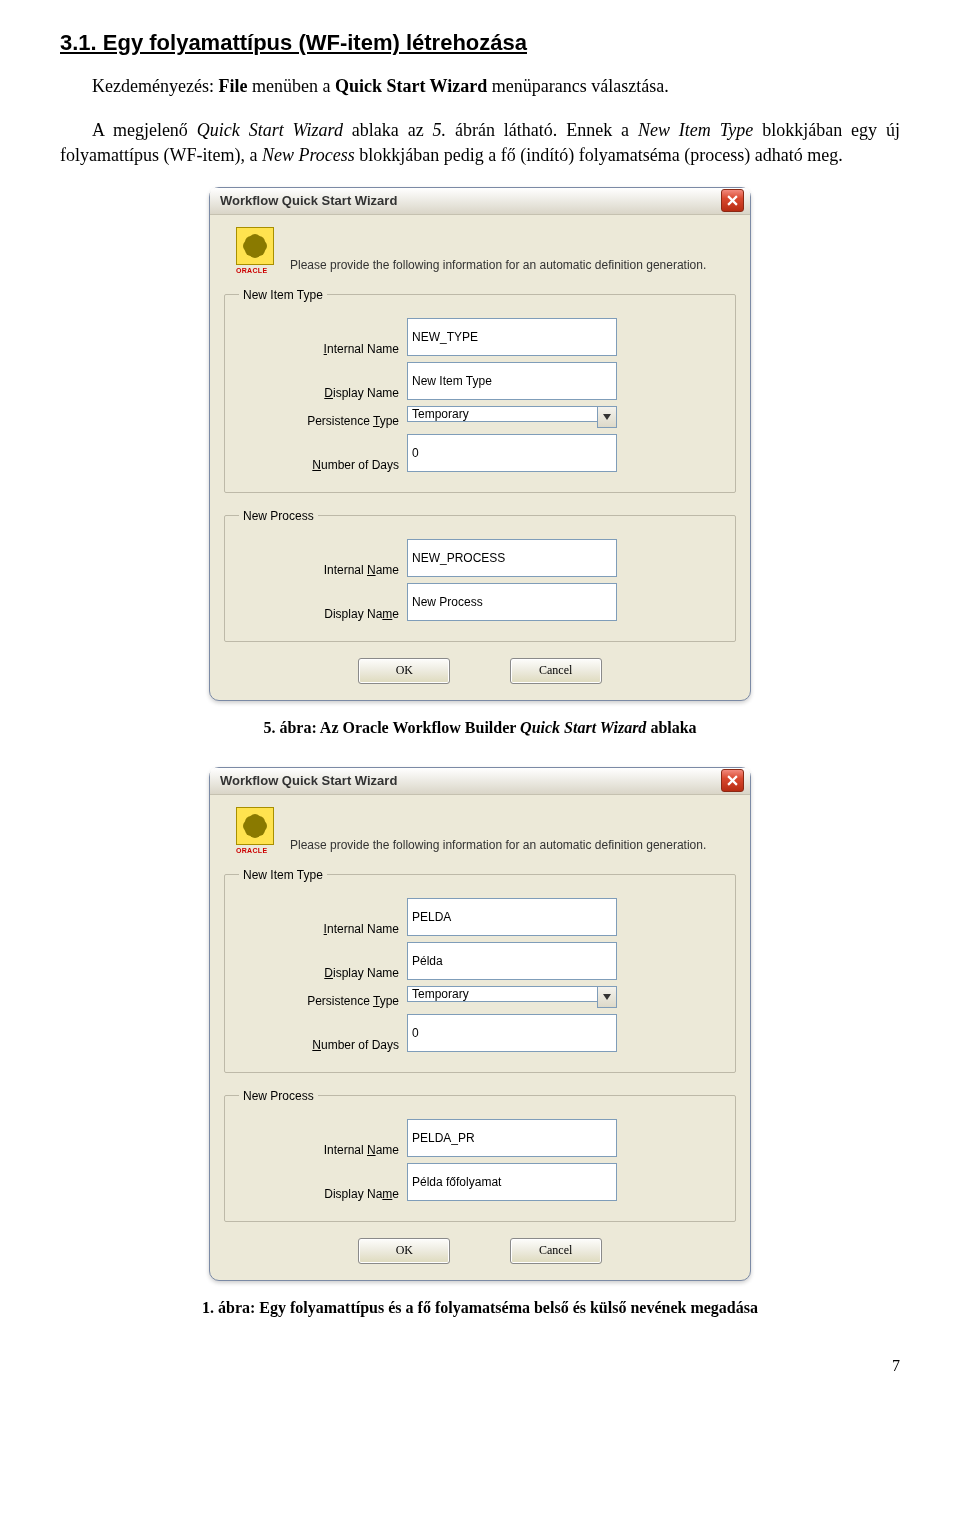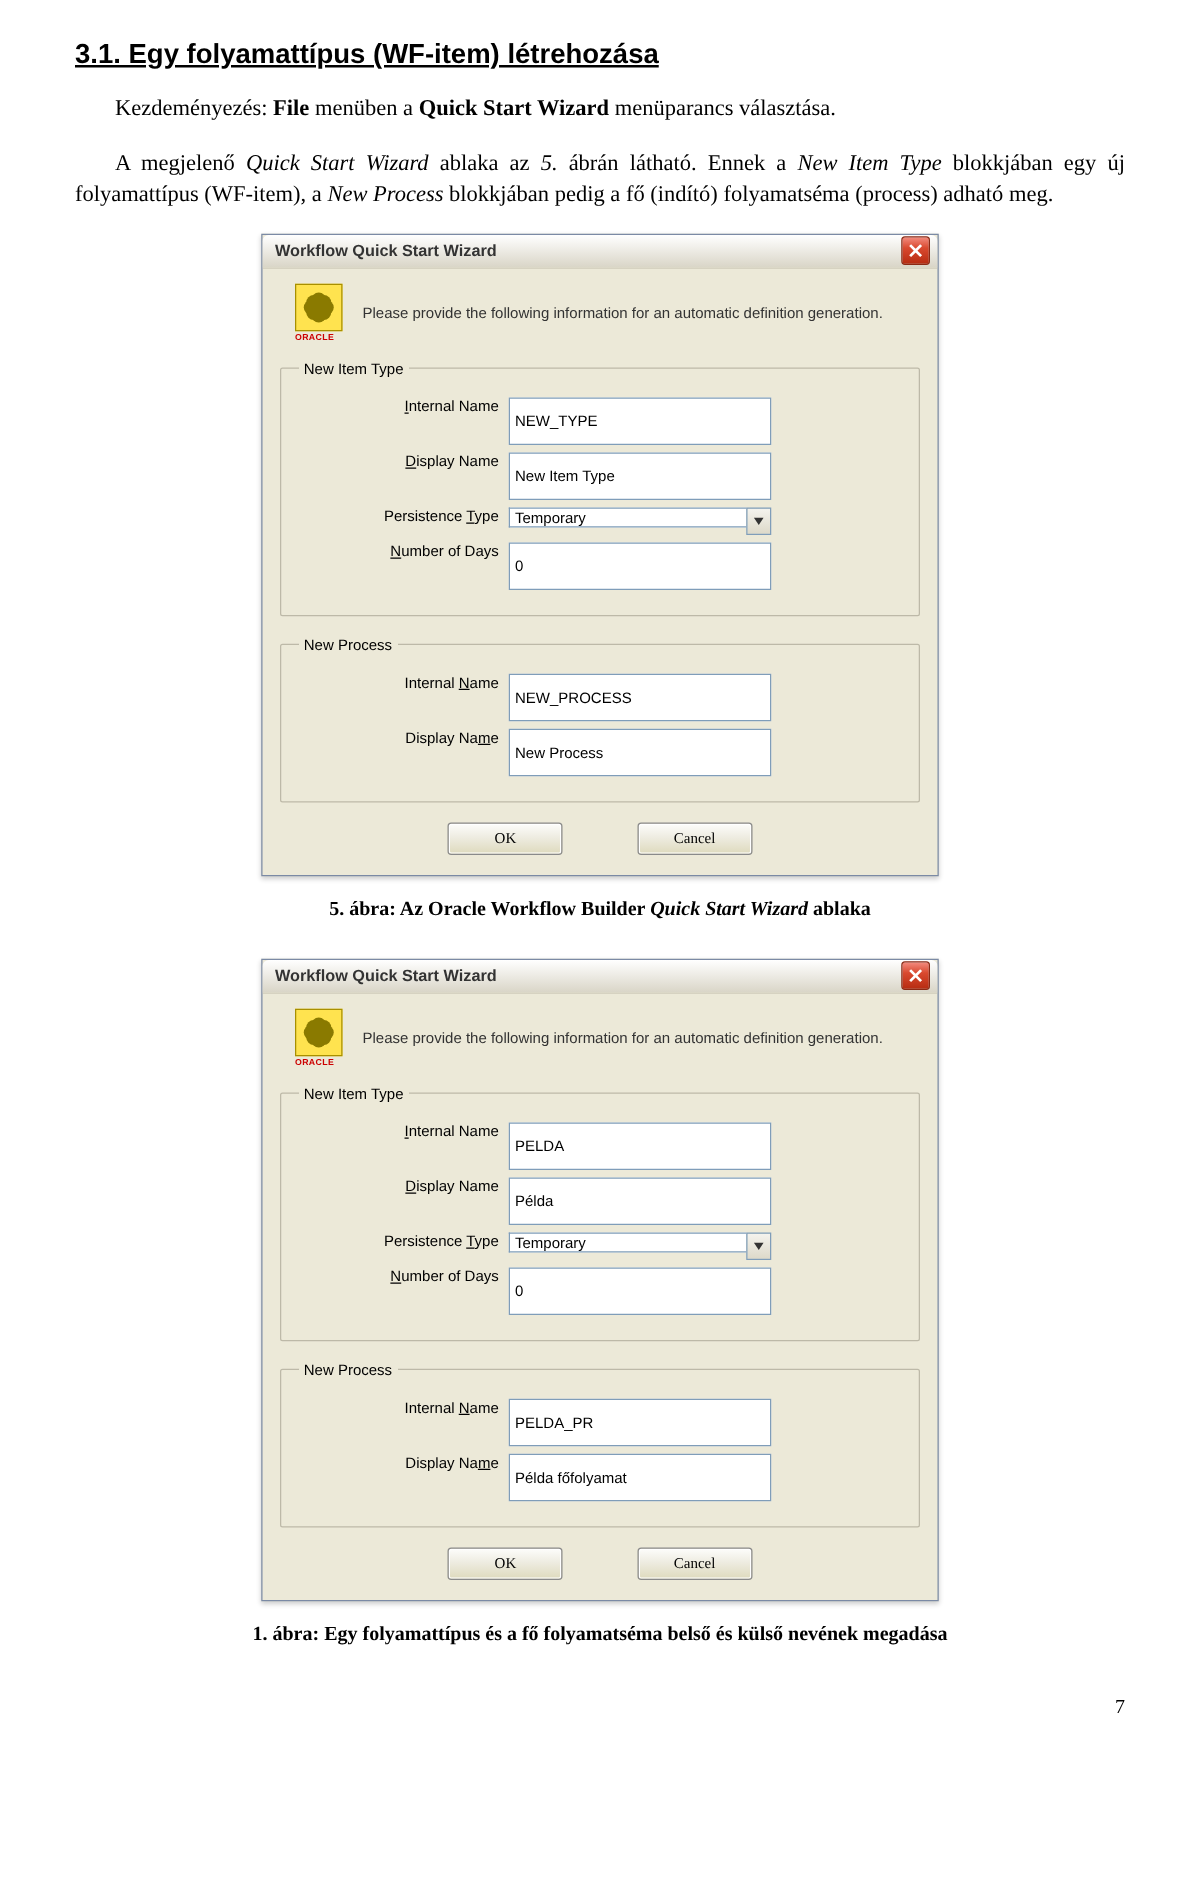--- a/index.html
+++ b/index.html
@@ -35,21 +35,21 @@
     text-align: center;
     margin: 18px 0 30px 0;
   }
   .dialog-wrap { text-align: center; margin: 10px 0 10px 0; }
   .dialog {
     display: inline-block;
     width: 540px;
     text-align: left;
     background: #ece9d8;
     border: 1px solid #7b8aa5;
-    border-radius: 0;
+    border-radius: 10px;
     box-shadow: 0 2px 4px rgba(0,0,0,.2);
     font-family: Tahoma, Arial, sans-serif;
     font-size: 12px;
     color: #000;
   }
   .titlebar {
     height: 26px;
     background: linear-gradient(#ffffff,#d9d5c7);
     border-top-left-radius: 5px;
     border-top-right-radius: 5px;
@@ -70,21 +70,21 @@
     height: 21px;
     background: linear-gradient(#f28a7d,#d9492f 40%,#b72c12);
     border: 1px solid #8b2914;
     border-radius: 3px;
     display: flex;
     align-items: center;
     justify-content: center;
   }
   .closebtn svg { width: 11px; height: 11px; }
   .dlg-body { padding: 12px 14px 16px 14px; }
-  .intro-row { display: flex; align-items: center; margin-bottom: 14px; padding-left: 12px; }
+  .intro-row { display: flex; align-items: flex-end; margin-bottom: 14px; padding-left: 12px; }
   .yellow-icon {
     width: 36px; height: 36px;
     background: #ffe34f;
     border: 1px solid #a88f00;
     display: flex; align-items: center; justify-content: center;
     margin-right: 16px;
     position: relative;
   }
   .gear {
     width: 20px; height: 20px;
@@ -104,21 +104,21 @@
   .intro-text { font-size: 12px; color: #333; line-height: 1.5; }
   fieldset {
     border: 1px solid #bdb9a8;
     border-radius: 2px;
     margin: 8px 0 16px 0;
     padding: 10px 14px 14px 14px;
   }
   legend { font-size: 12px; padding: 0 4px; }
   .form-row {
     display: flex;
-    align-items: flex-start;
+    align-items: flex-end;
     margin: 6px 0;
   }
   .form-row label {
     width: 160px;
     text-align: right;
     margin-right: 8px;
     font-size: 12px;
   }
   .underline { text-decoration: underline; }
   .text-input {

